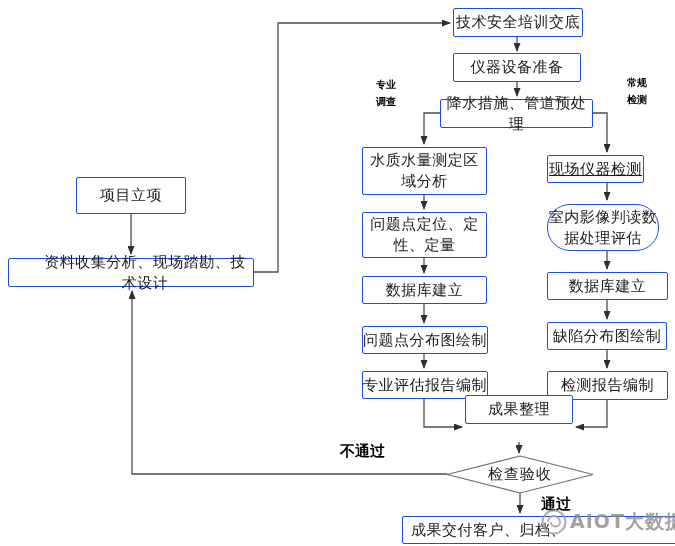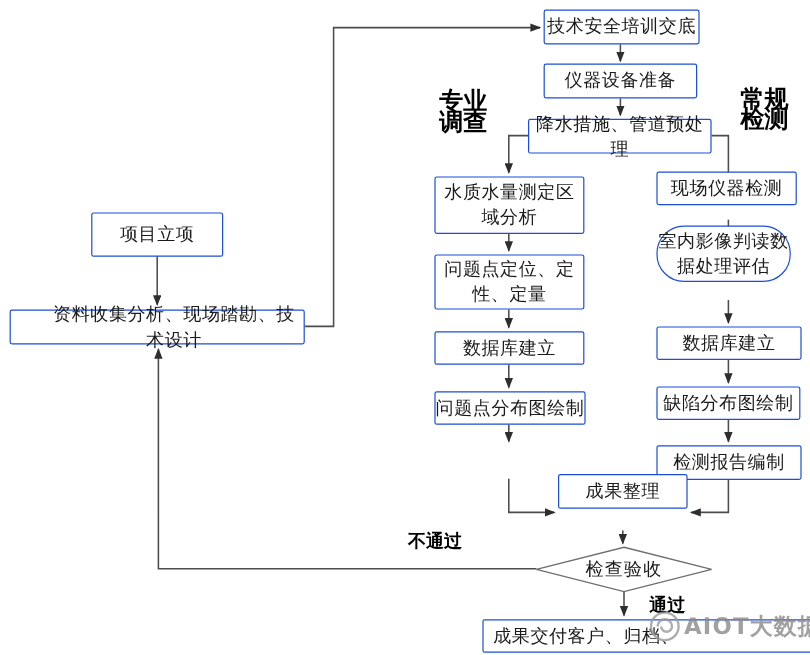--- a/index.html
+++ b/index.html
@@ -26,21 +26,21 @@
   }
   .node.left-text{justify-content:flex-start;padding-left:8px;text-align:left;}
   .diamond-label{
     position:absolute;z-index:3;
     display:flex;align-items:center;justify-content:center;
     font-size:15px;letter-spacing:1px;
   }
   .branch-label{
     position:absolute;z-index:3;
     font-family:"DejaVu Sans","Liberation Sans",sans-serif;
-    font-weight:700;font-size:20px;line-height:17px;
+    font-weight:700;font-size:10px;line-height:17px;
     white-space:pre-line;text-align:center;color:#000;
   }
   .decision-label{
     position:absolute;z-index:3;
     font-family:"DejaVu Sans","Liberation Sans",sans-serif;
     font-weight:700;font-size:15px;color:#000;
   }
   #watermark{
     position:absolute;left:541px;top:509px;z-index:5;
     display:flex;align-items:center;gap:3px;
@@ -98,24 +98,25 @@
   <div class="node" style="left:362px;top:147px;width:125px;height:48px;">水质水量测定区域分析</div>
 
   <div class="node" style="left:440px;top:99px;width:153px;height:29px;">降水措施、管道预处理</div>
 
   <div class="node" style="left:362px;top:212px;width:125px;height:46px;text-align:center;">问题点定位、定性、定量</div>
 
   <div class="node" style="left:362px;top:276px;width:125px;height:28px;">数据库建立</div>
 
   <div class="node" style="left:362px;top:326px;width:126px;height:28px;">问题点分布图绘制</div>
 
+  <div class="node" style="left:362px;top:371px;width:126px;height:28px;">专业评估报告编制</div>
 
-  <div class="node" style="left:547px;top:143px;width:117px;height:28px;">现场仪器检测</div>
+  <div class="node" style="left:547px;top:155px;width:97px;height:28px;text-decoration:underline;">现场仪器检测</div>
 
-  <div class="node" style="left:547px;top:188px;width:112px;height:47px;border-radius:23px;">室内影像判读数据处理评估</div>
+  <div class="node" style="left:547px;top:204px;width:112px;height:47px;border-radius:23px;">室内影像判读数据处理评估</div>
 
   <div class="node" style="left:547px;top:272px;width:121px;height:28px;">数据库建立</div>
 
   <div class="node" style="left:547px;top:322px;width:120px;height:28px;">缺陷分布图绘制</div>
 
   <div class="node" style="left:547px;top:371px;width:121px;height:29px;">检测报告编制</div>
 
   <div class="node" style="left:465px;top:395px;width:108px;height:29px;">成果整理</div>
 
   <div class="diamond-label" style="left:460px;top:464px;width:120px;height:21px;">检查验收</div>

